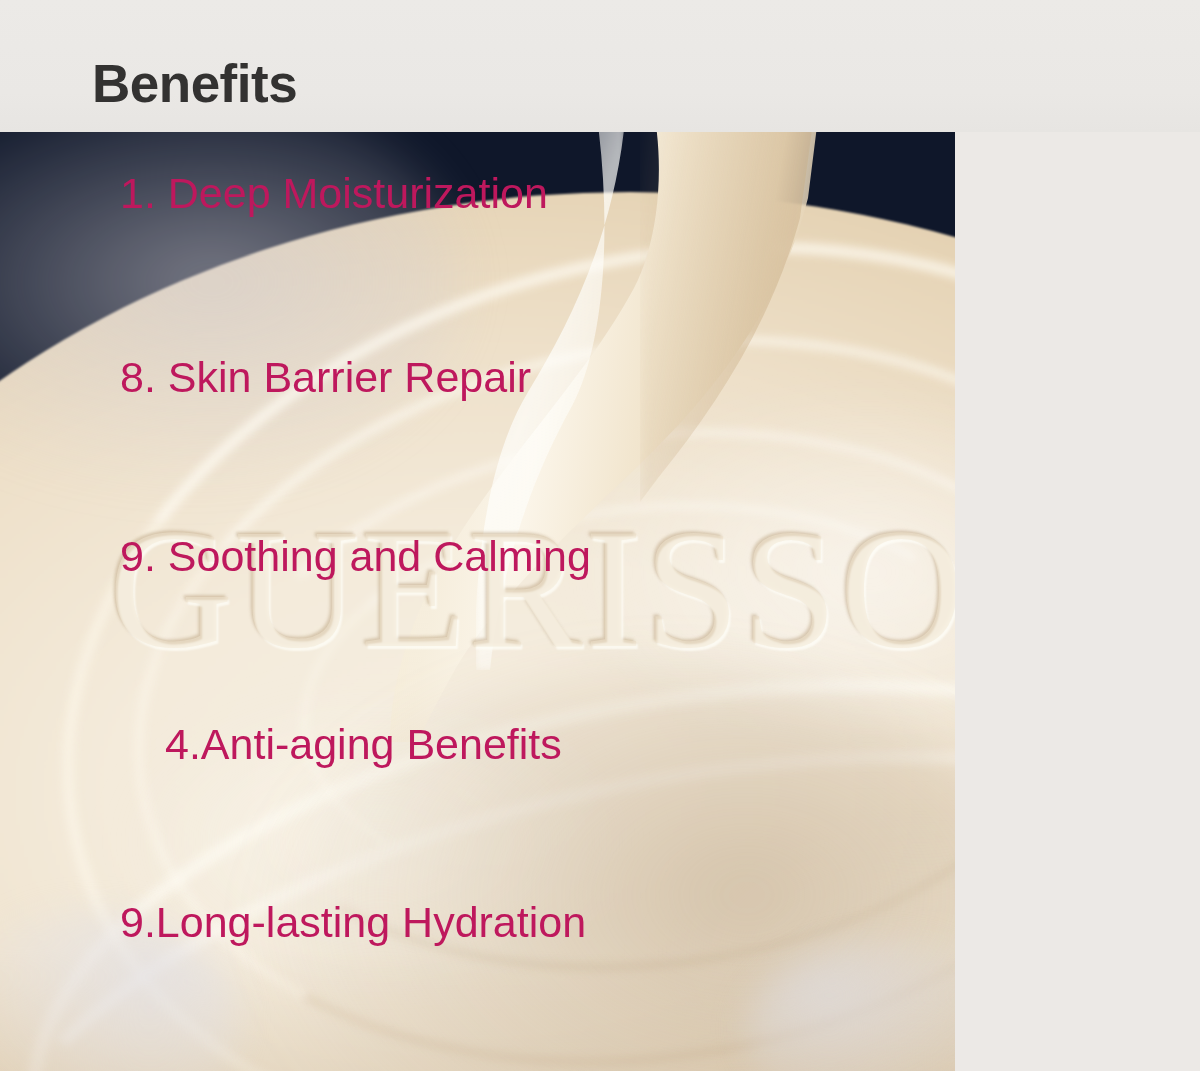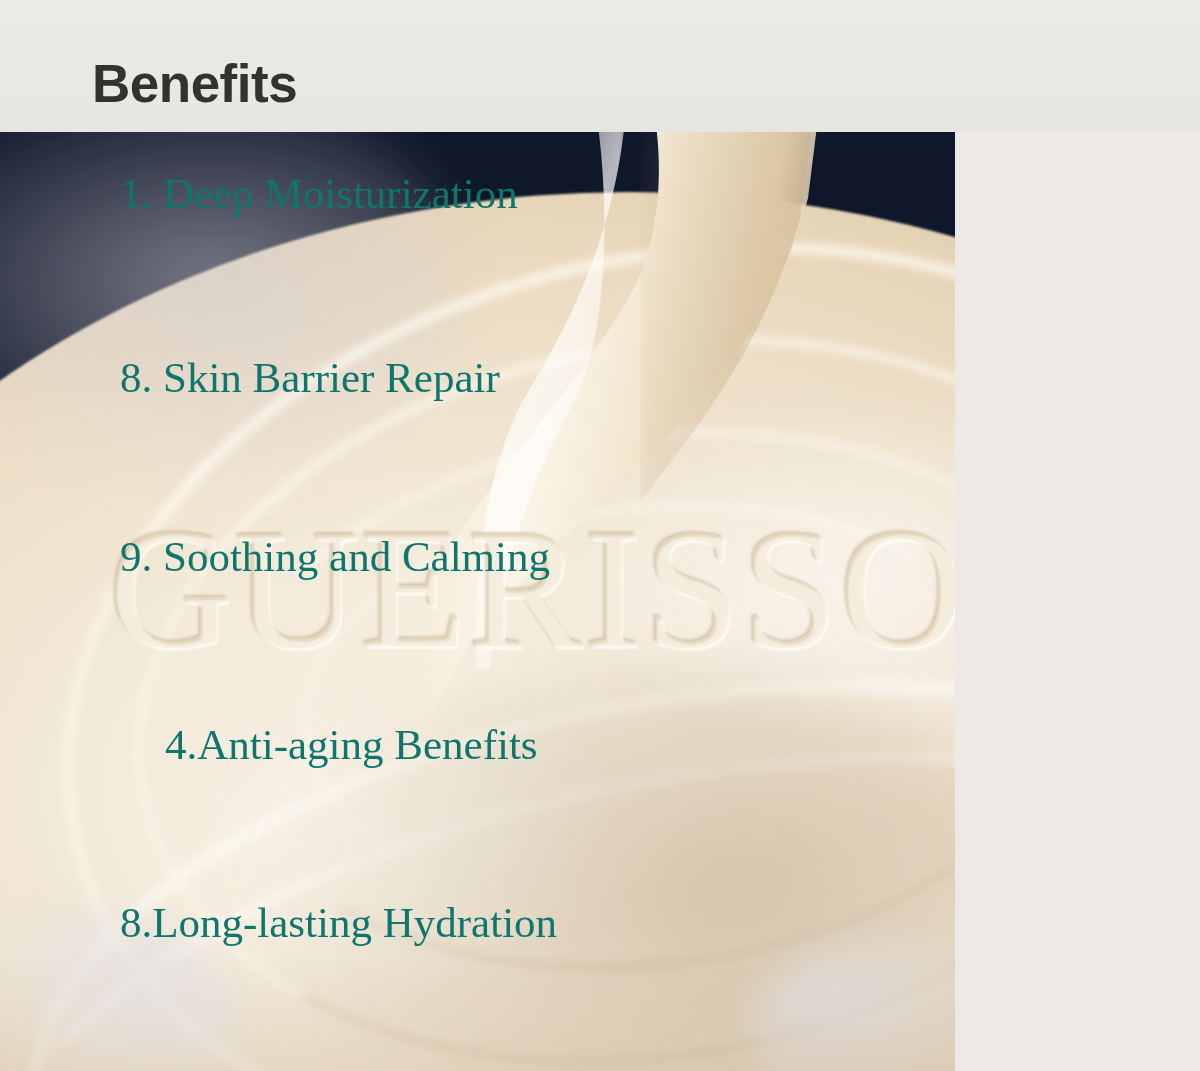--- a/index.html
+++ b/index.html
@@ -292,24 +292,23 @@
     left: 0;
     top: 132px;
     width: 1200px;
     height: 939px;
     z-index: 30;
   }
   .benefit-item {
     position: absolute;
     left: 120px;
     font-size: 43px;
-    color: #0f766e;
+    color: #be185d;
     line-height: 1;
     white-space: nowrap;
-    font-family: Liberation Serif, serif;
   }
   .benefit-item.i1 { top: 40px; }
   .benefit-item.i2 { top: 224px; }
   .benefit-item.i3 { top: 403px; }
   .benefit-item.i4 { top: 591px; margin-left: 45px; }
   .benefit-item.i5 { top: 769px; }
 </style>
 </head>
 <body>
 
@@ -344,20 +343,20 @@
     <div class="corner-br"></div>
 
     <div class="watermark">GUERISSON</div>
   </div>
 
   <div class="benefit-list">
     <div class="benefit-item i1">1. Deep Moisturization</div>
     <div class="benefit-item i2">8. Skin Barrier Repair</div>
     <div class="benefit-item i3">9. Soothing and Calming</div>
     <div class="benefit-item i4">4.Anti-aging Benefits</div>
-    <div class="benefit-item i5">8.Long-lasting Hydration</div>
+    <div class="benefit-item i5">9.Long-lasting Hydration</div>
   </div>
 
   <div class="header-band">
     <div class="header-title">Benefits</div>
   </div>
 
 </div>
 
 </body></html>

